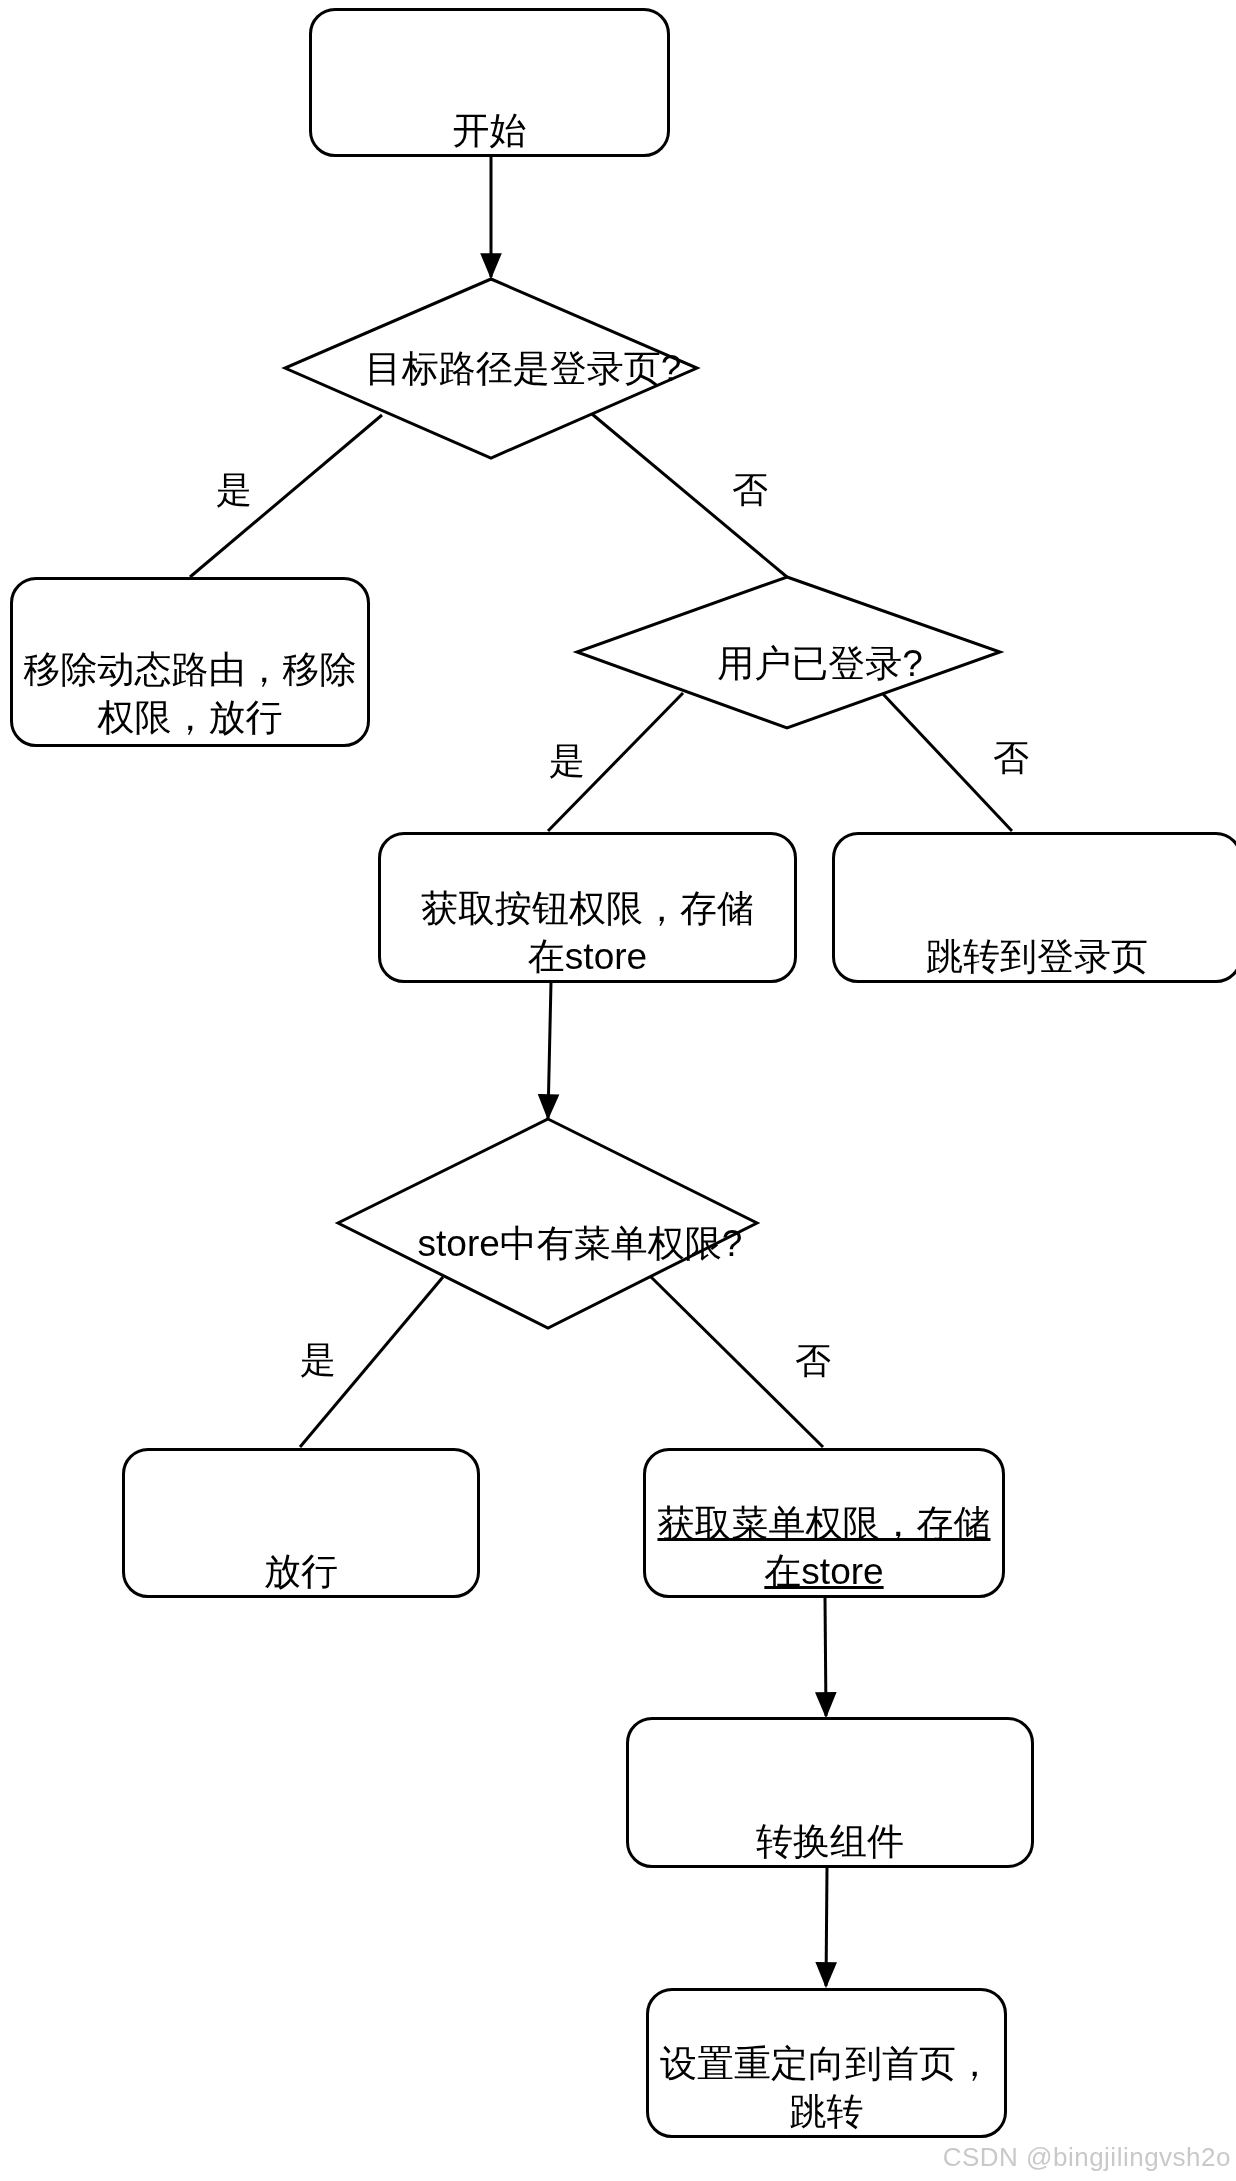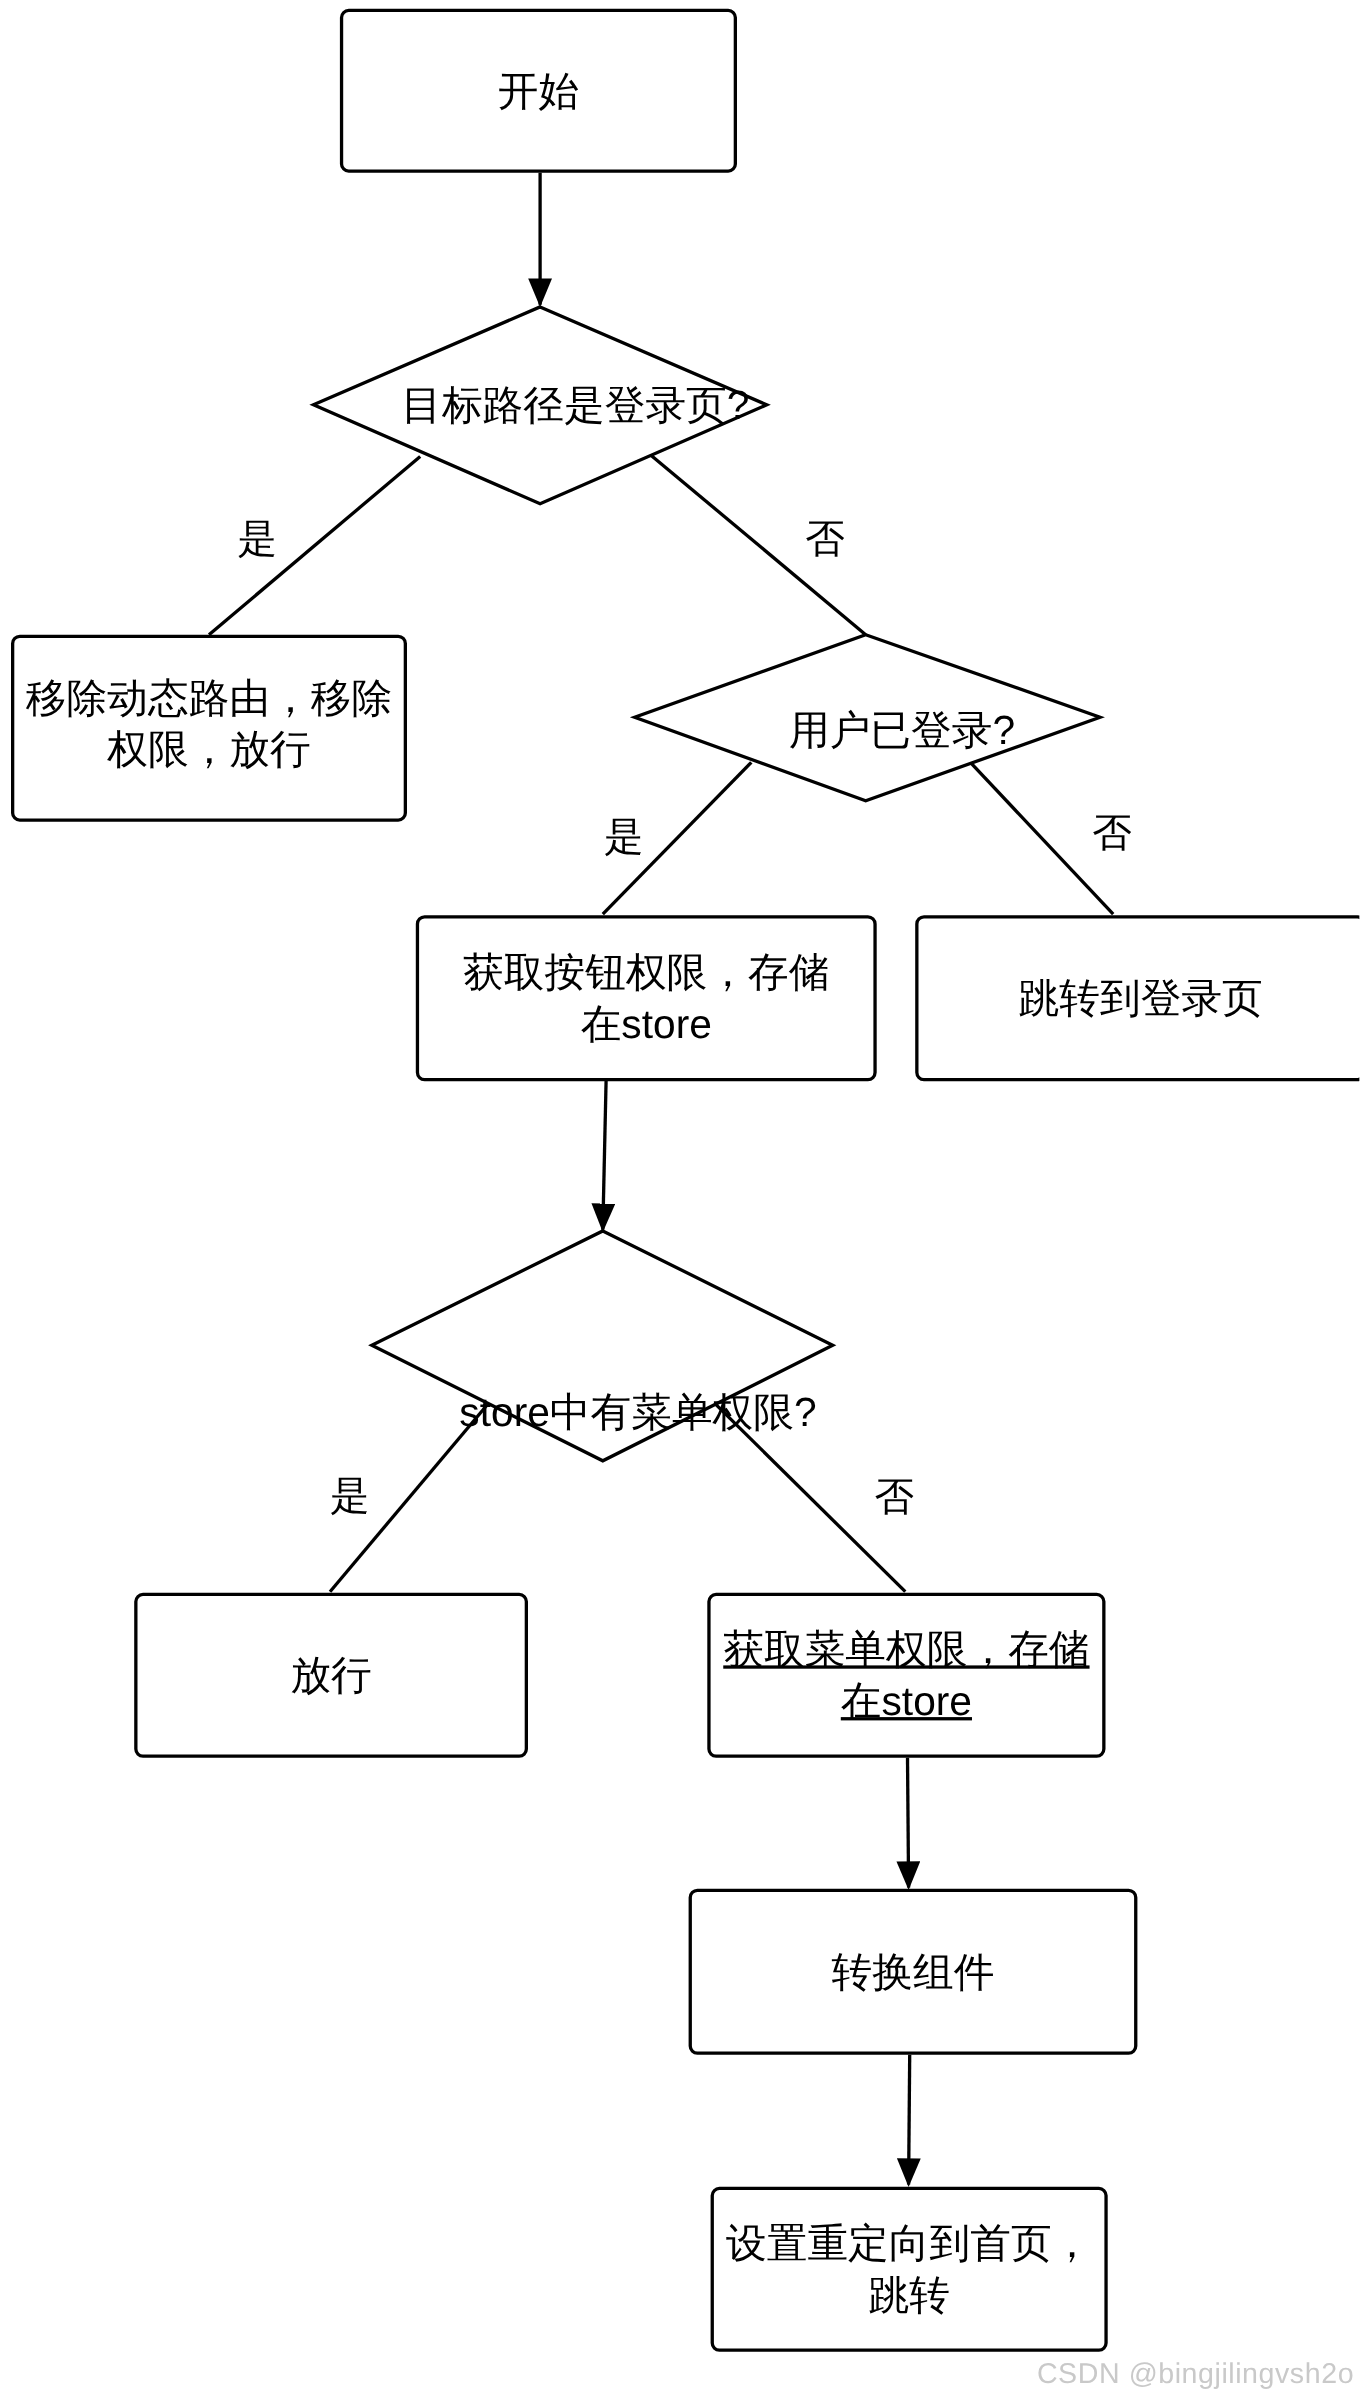--- a/index.html
+++ b/index.html
@@ -20,26 +20,26 @@
   .wires line, .wires polygon {
     stroke: #000000;
     stroke-width: 3;
     fill: none;
   }
   .wires polygon { fill: #ffffff; }
   .node {
     position: absolute;
     box-sizing: border-box;
     border: 3px solid #000000;
-    border-radius: 8px;
+    border-radius: 26px;
     background: #ffffff;
     display: flex;
     flex-direction: column;
     align-items: center;
-    justify-content: center;
+    justify-content: flex-end;
     text-align: center;
     font-size: 37px;
     line-height: 1.28;
   }
   .dlabel {
     position: absolute;
     transform: translate(-50%, -50%);
     font-size: 37px;
     white-space: nowrap;
     margin-left: 32px;
@@ -118,21 +118,21 @@
     <div>转换组件</div>
   </div>
 
   <div class="node" style="left:646px; top:1988px; width:361px; height:150px;">
     <div>设置重定向到首页，</div>
     <div>跳转</div>
   </div>
 
   <div class="dlabel" style="left:491px; top:369px;">目标路径是登录页?</div>
   <div class="dlabel" style="left:788px; top:664px;">用户已登录?</div>
-  <div class="dlabel" style="left:548px; top:1284px;">store中有菜单权限?</div>
+  <div class="dlabel" style="left:548px; top:1244px;">store中有菜单权限?</div>
 
   <div class="elabel" style="left:234px; top:490px;">是</div>
   <div class="elabel" style="left:750px; top:490px;">否</div>
   <div class="elabel" style="left:567px; top:761px;">是</div>
   <div class="elabel" style="left:1011px; top:758px;">否</div>
   <div class="elabel" style="left:318px; top:1360px;">是</div>
   <div class="elabel" style="left:813px; top:1361px;">否</div>
 
   <div class="watermark">CSDN @bingjilingvsh2o</div>
 

